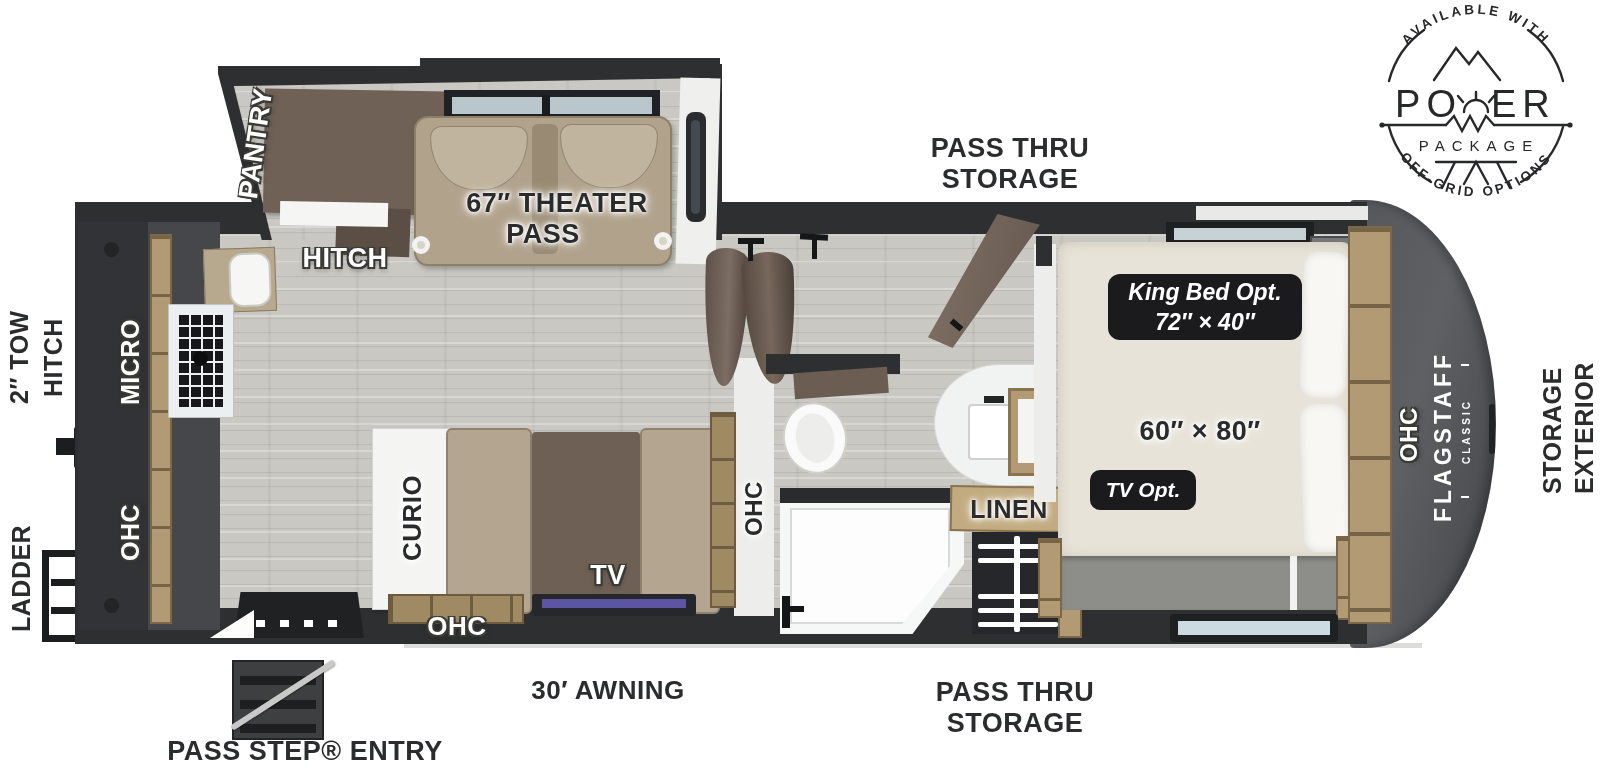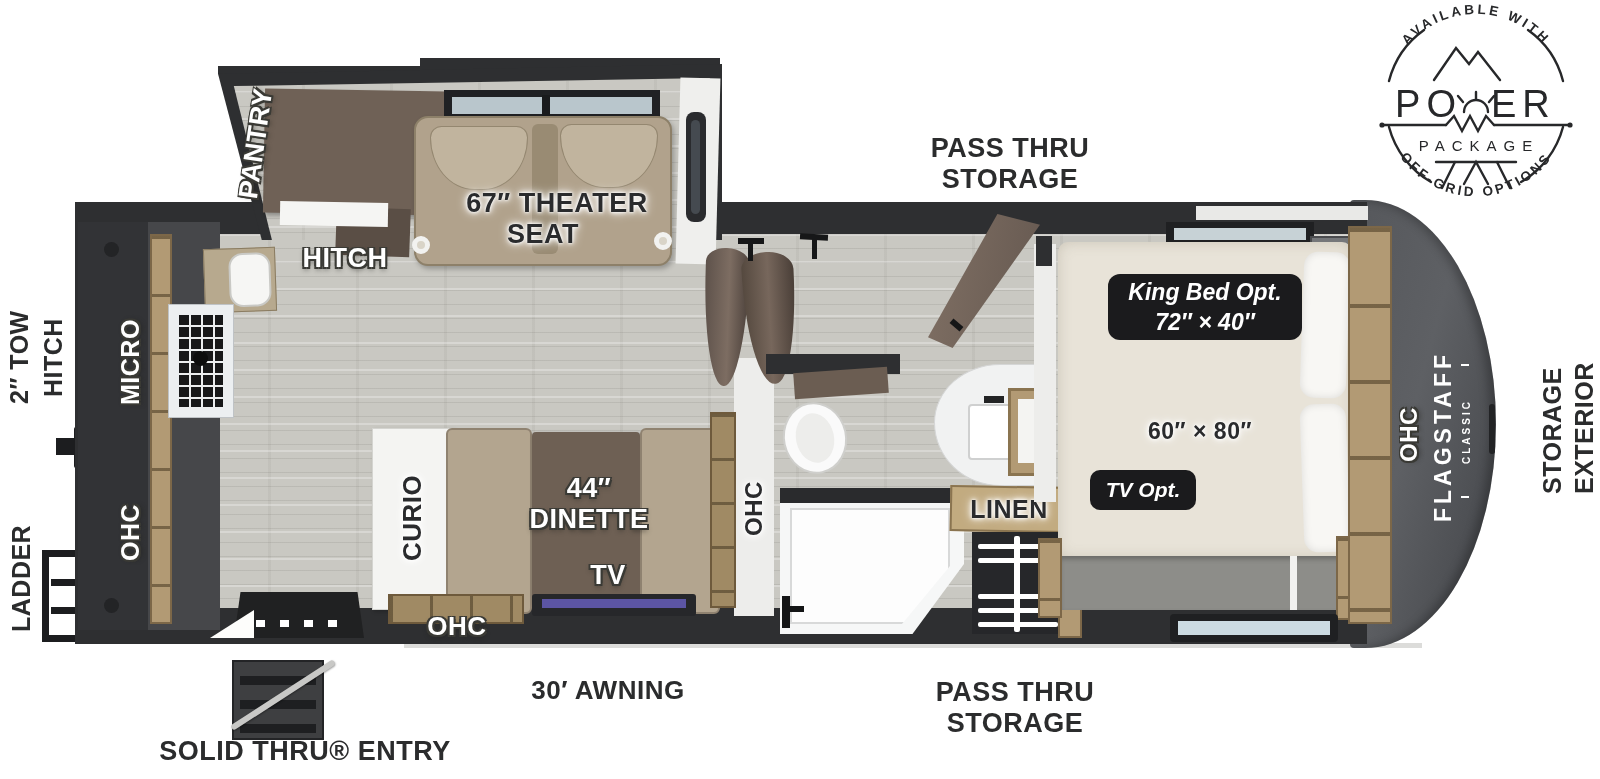--- a/index.html
+++ b/index.html
@@ -78,21 +78,21 @@
 
   <div class="abs flex" style="left:880px;top:128px;width:260px;height:72px;flex-direction:column;">
     <div class="ext" style="font-size:27px;">PASS THRU</div>
     <div class="ext" style="font-size:27px;">STORAGE</div>
   </div>
   <div class="abs flex" style="left:880px;top:672px;width:270px;height:72px;flex-direction:column;">
     <div class="ext" style="font-size:27px;">PASS THRU</div>
     <div class="ext" style="font-size:27px;">STORAGE</div>
   </div>
   <div class="abs flex ext" style="left:488px;top:674px;width:240px;height:32px;font-size:26px;">30′ AWNING</div>
-  <div class="abs flex ext" style="left:150px;top:733px;width:310px;height:36px;font-size:27px;">SOLID THRU® ENTRY</div>
+  <div class="abs flex ext" style="left:150px;top:733px;width:310px;height:36px;font-size:27px;">PASS STEP® ENTRY</div>
   <div class="abs flex vt ext" style="left:2px;top:286px;width:34px;height:142px;font-size:25px;">2″ TOW</div>
   <div class="abs flex vt ext" style="left:36px;top:300px;width:34px;height:116px;font-size:25px;">HITCH</div>
   <div class="abs flex vt ext" style="left:4px;top:506px;width:34px;height:144px;font-size:25px;">LADDER</div>
   <div class="abs flex vt ext" style="left:1568px;top:346px;width:32px;height:164px;font-size:25px;">EXTERIOR</div>
   <div class="abs flex vt ext" style="left:1536px;top:356px;width:32px;height:150px;font-size:25px;">STORAGE</div>
 
   <div class="abs" style="left:56px;top:438px;width:26px;height:17px;background:#1c1d1f;"></div>
   <div class="abs" style="left:74px;top:427px;width:18px;height:41px;background:#1c1d1f;border-radius:2px;"></div>
   <div class="abs" style="left:42px;top:550px;width:46px;height:92px;border:7px solid #1c1d1f;box-sizing:border-box;background:transparent;">
     <div class="abs" style="left:2px;top:22px;width:28px;height:7px;background:#1c1d1f;"></div>
@@ -137,21 +137,21 @@
   </div>
   <div class="abs" style="left:414px;top:116px;width:258px;height:150px;background:#b1a28c;border:2px solid #8d8069;border-radius:14px;box-sizing:border-box;box-shadow:2px 3px 5px rgba(0,0,0,.25);">
     <div class="abs" style="left:14px;top:8px;width:96px;height:62px;background:#c1b49e;border-radius:14px 14px 55% 55%/14px 14px 100% 100%;border:1px solid #948770;"></div>
     <div class="abs" style="left:144px;top:6px;width:96px;height:62px;background:#c1b49e;border-radius:14px 14px 55% 55%/14px 14px 100% 100%;border:1px solid #948770;"></div>
     <div class="abs" style="left:116px;top:6px;width:26px;height:130px;background:#998b73;border-radius:6px;"></div>
   </div>
   <div class="abs" style="left:412px;top:236px;width:18px;height:18px;border:5px solid #f2f2f0;border-radius:50%;box-sizing:border-box;background:#d9d4c8;"></div>
   <div class="abs" style="left:654px;top:232px;width:18px;height:18px;border:5px solid #f2f2f0;border-radius:50%;box-sizing:border-box;background:#d9d4c8;"></div>
   <div class="abs flex" style="left:436px;top:184px;width:214px;height:70px;flex-direction:column;">
     <div class="dg" style="font-size:27px;margin-left:28px;">67″ THEATER</div>
-    <div class="dg" style="font-size:27px;">SEAT</div>
+    <div class="dg" style="font-size:27px;">PASS</div>
   </div>
   <div class="abs" style="left:678px;top:78px;width:40px;height:186px;background:#efefed;transform:rotate(1.5deg);"></div>
   <div class="abs" style="left:686px;top:112px;width:20px;height:110px;background:#2a2b2e;border-radius:8px;">
     <div class="abs" style="left:5px;top:8px;width:9px;height:94px;background:#454a50;border-radius:5px;"></div>
   </div>
 
   <div class="abs" style="left:78px;top:222px;width:142px;height:408px;background:#46474a;"></div>
   <div class="abs" style="left:78px;top:222px;width:70px;height:408px;background:#323336;"></div>
   <div class="abs wood" style="left:150px;top:234px;width:22px;height:390px;"></div>
   <div class="abs" style="left:104px;top:242px;width:15px;height:15px;background:#232426;border-radius:50%;"></div>
@@ -173,24 +173,20 @@
     <div class="abs" style="left:22px;top:28px;width:84px;height:7px;background:repeating-linear-gradient(90deg,#fff 0 9px,transparent 9px 24px);"></div>
   </div>
   <div class="abs" style="left:210px;top:610px;width:44px;height:28px;background:#fdfdfb;clip-path:polygon(0 100%,100% 0,100% 100%);"></div>
 
   <div class="abs" style="left:372px;top:428px;width:80px;height:180px;background:#f4f4f2;border:1px solid #d4d4d0;box-shadow:2px 2px 4px rgba(0,0,0,.2);"></div>
   <div class="abs flex vt dg" style="left:394px;top:464px;width:36px;height:108px;font-size:26px;">CURIO</div>
 
   <div class="abs" style="left:446px;top:428px;width:86px;height:186px;background:#b3a58f;border:2px solid #8f8270;border-radius:6px;box-sizing:border-box;"></div>
   <div class="abs" style="left:532px;top:432px;width:108px;height:172px;background:#6e6054;border-radius:4px;box-shadow:2px 2px 4px rgba(0,0,0,.3);"></div>
   <div class="abs" style="left:640px;top:428px;width:80px;height:186px;background:#b3a58f;border:2px solid #8f8270;border-radius:6px;box-sizing:border-box;"></div>
-  <div class="abs flex" style="left:516px;top:468px;width:146px;height:72px;flex-direction:column;">
-    <div class="ow" style="font-size:27px;">44″</div>
-    <div class="ow" style="font-size:27px;">DINETTE</div>
-  </div>
   <div class="abs flex ow" style="left:582px;top:558px;width:52px;height:34px;font-size:27px;">TV</div>
 
   <div class="abs" style="left:532px;top:594px;width:164px;height:22px;background:#26272a;border-radius:3px;">
     <div class="abs" style="left:10px;top:5px;width:144px;height:9px;background:#5c55a4;"></div>
   </div>
 
   <div class="abs tanbox" style="left:388px;top:594px;width:136px;height:30px;"></div>
   <div class="abs flex ow" style="left:420px;top:610px;width:74px;height:32px;font-size:26px;">OHC</div>
 
   <div class="abs" style="left:734px;top:358px;width:40px;height:258px;background:#ededeb;"></div>
@@ -251,21 +247,21 @@
   <div class="abs" style="left:1058px;top:242px;width:294px;height:316px;background:#e8e3d8;border-radius:10px;box-shadow:inset 0 0 14px rgba(120,110,90,.25);"></div>
   <div class="abs" style="left:1302px;top:252px;width:46px;height:146px;background:#f8f7f4;border-radius:14px;box-shadow:inset 0 0 8px rgba(0,0,0,.12);transform:rotate(2deg);"></div>
   <div class="abs" style="left:1302px;top:404px;width:46px;height:148px;background:#f8f7f4;border-radius:14px;box-shadow:inset 0 0 8px rgba(0,0,0,.12);transform:rotate(-2deg);"></div>
 
   <div class="abs badge flex" style="left:1108px;top:274px;width:194px;height:66px;flex-direction:column;line-height:30px;">
     <div style="font-size:23px;">King Bed Opt.</div>
     <div style="font-size:23px;">72″ × 40″</div>
   </div>
 
   <div class="abs flex" style="left:1100px;top:392px;width:200px;height:78px;flex-direction:column;line-height:38px;">
-    <div class="dg" style="font-size:23px;text-align:center;">60″ × 80″</div>
+    <div class="dg" style="font-size:27px;text-align:center;">60″ × 80″</div>
   </div>
 
   <div class="abs badge flex" style="left:1090px;top:470px;width:106px;height:40px;font-size:21px;border-radius:10px;">TV Opt.</div>
 
   <div class="abs" style="left:1060px;top:556px;width:300px;height:54px;background:#8d8d89;box-shadow:inset 0 3px 5px rgba(0,0,0,.25);">
     <div class="abs" style="left:230px;top:0;width:7px;height:54px;background:#f2f2f0;"></div>
   </div>
   <div class="abs wood" style="left:1038px;top:538px;width:24px;height:80px;"></div>
   <div class="abs wood" style="left:1336px;top:536px;width:26px;height:84px;"></div>
 

